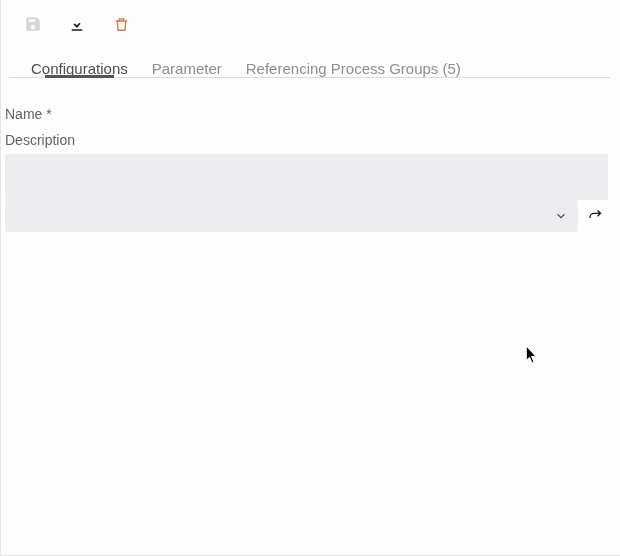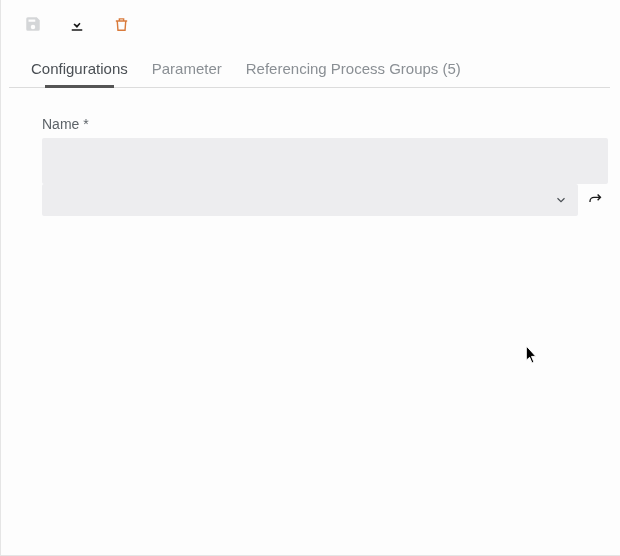--- a/index.html
+++ b/index.html
@@ -2,24 +2,24 @@
 <html><head>
 <meta charset="utf-8">
 <style>
   * { box-sizing: border-box; margin: 0; padding: 0; }
   html, body { width: 620px; height: 556px; font-family: "Helvetica Neue", Arial, sans-serif; background: #fdfdfd; }
   body { border: 1px solid #e5e5e5; border-top: none; border-right: none; position: relative; }
   .toolbar { display: flex; align-items: center; gap: 24px; padding: 14px 18px 4px 22px; }
   .toolbar .icon { width: 20px; height: 20px; display: flex; align-items: center; justify-content: center; cursor: pointer; }
   .toolbar .disabled { opacity: .35; cursor: default; }
   .tabs { display: flex; align-items: flex-end; gap: 24px; padding: 22px 18px 0 22px; border-bottom: 1px solid #dcdcdc; margin: 0 10px 0 8px; }
-  .tab { font-size: 15px; color: #8a8f94; padding-bottom: 10px; cursor: pointer; position: relative; }
+  .tab { font-size: 15px; color: #8a8f94; cursor: pointer; position: relative; }
   .tab.active { color: #4a4f54; font-weight: 500; }
   .tab.active::after { content: ""; position: absolute; left: 14px; right: 14px; bottom: -1px; height: 3px; background: #555; }
-  .form { padding: 18px 12px 0 24px; margin-left: 17px; }
+  .form { padding: 18px 12px 0 4px; }
   .label { font-size: 14px; color: #5d6368; margin: 10px 0 6px 0; }
   .field { width: 100%; height: 36px; background: #ededef; border: none; border-radius: 2px; padding: 0 10px; font-size: 15px; color: #3a3f44; }
   .field.tall { height: 46px; }
   .inh-row { display: flex; align-items: center; }
   .select { flex: 1; height: 32px; background: #ededef; border: none; border-radius: 2px; display: flex; align-items: center; justify-content: flex-end; padding-right: 10px; cursor: pointer; }
   .chevron { width: 14px; height: 14px; }
   .clear-btn { width: 24px; height: 24px; display: flex; align-items: center; justify-content: center; margin-left: 6px; cursor: pointer; }
   .cursor { position: absolute; width: 14px; height: 18px; pointer-events: none; }
 </style>
 </head>
@@ -45,20 +45,21 @@
 
 <div class="tabs">
   <div class="tab active">Configurations</div>
   <div class="tab">Parameter</div>
   <div class="tab">Referencing Process Groups (5)</div>
 </div>
 
 <div class="form">
   <div class="label">Name *</div>
 
+  <div class="label">Description</div>
   <input class="field tall" type="text" value="" style="">
 
   <div class="inh-row">
     <div class="select">
       <svg class="chevron" viewBox="0 0 24 24" fill="none" stroke="#4a4f54" stroke-width="2">
           <polyline points="6 9 12 15 18 9"></polyline>
         </svg>
     </div>
     <span class="clear-btn">
       <svg viewBox="0 0 24 24" width="16" height="16" fill="#1a1a1a">

